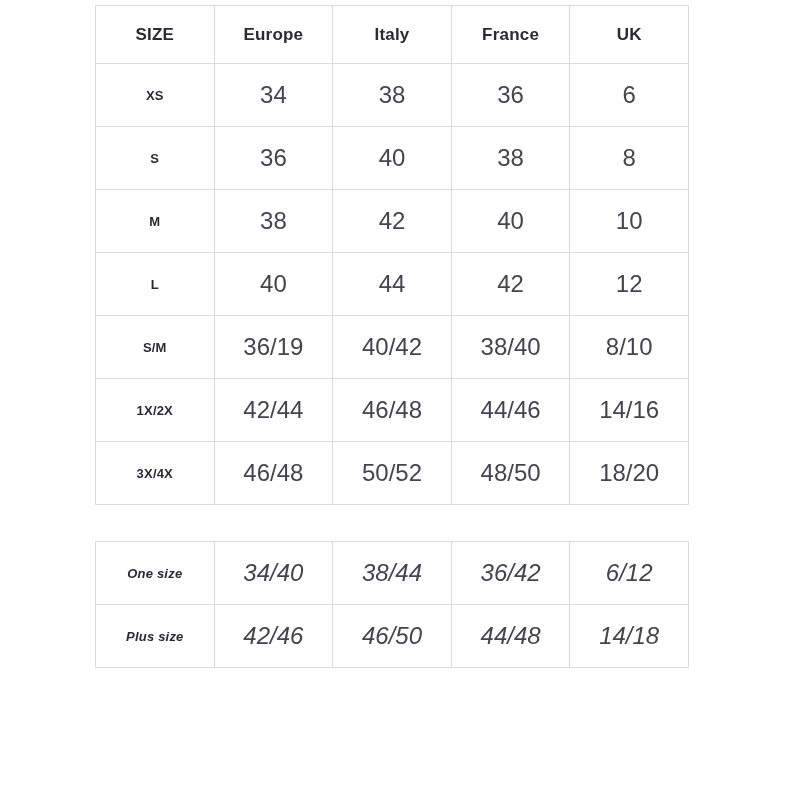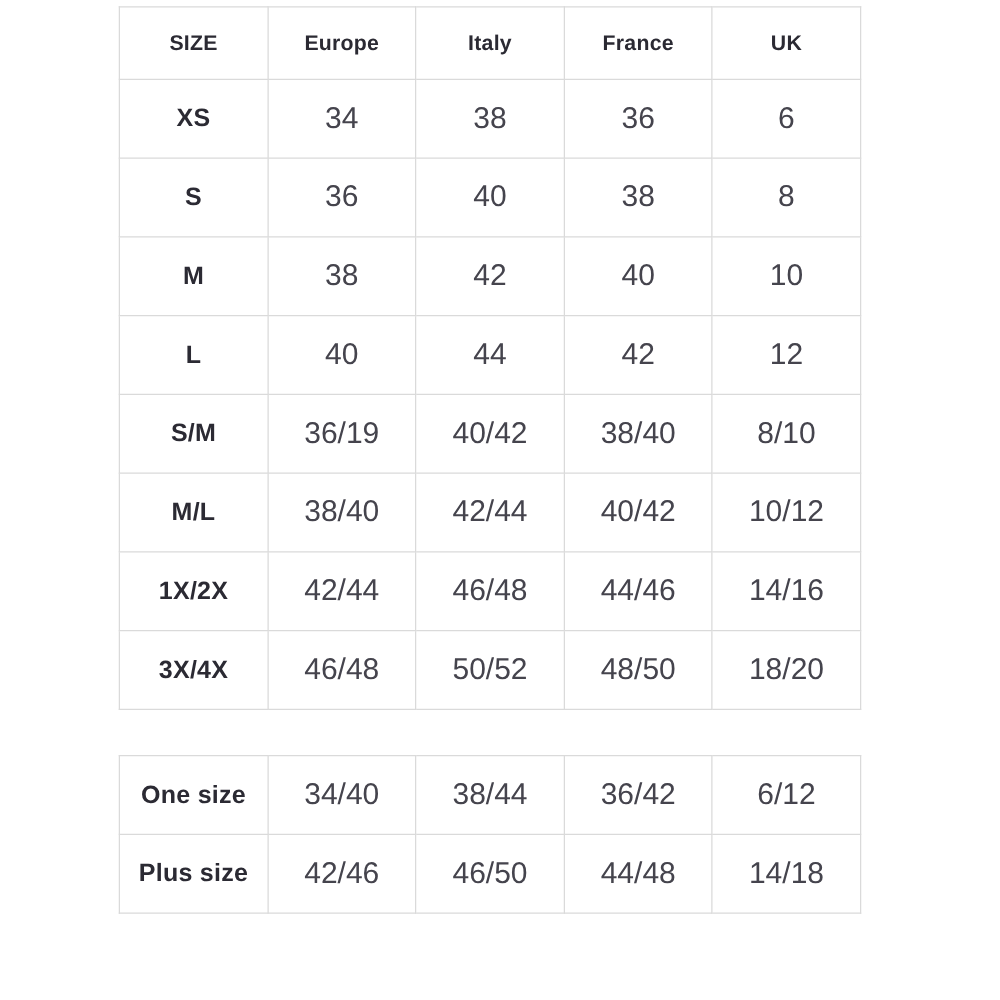--- a/index.html
+++ b/index.html
@@ -22,20 +22,21 @@
     table-layout: fixed;
     width: 593px;
     margin-left: 95px;
     background: #ffffff;
   }
   table.size-table.main {
     margin-top: 5px;
   }
   table.size-table.special {
     margin-top: 36px;
+    font-style: italic;
   }
   table.size-table col { width: 118.6px; }
   table.size-table th,
   table.size-table td {
     border: 1px solid #dadada;
     text-align: center;
     vertical-align: middle;
     padding: 0;
     background: #ffffff;
   }
@@ -46,21 +47,21 @@
     color: #2b2a33;
     letter-spacing: 0.2px;
   }
   table.size-table td {
     height: 62px;
     font-size: 24px;
     font-weight: 400;
     color: #45444d;
   }
   table.size-table td.size-label {
-    font-size: 20px;
+    font-size: 13px;
     font-weight: 700;
     color: #2b2a33;
     letter-spacing: 0.2px;
   }
 </style>
 </head>
 <body>
 
 <div class="page">
 
@@ -111,27 +112,20 @@
         <td>12</td>
       </tr>
       <tr>
         <td class="size-label">S/M</td>
         <td>36/19</td>
         <td>40/42</td>
         <td>38/40</td>
         <td>8/10</td>
       </tr>
       <tr>
-        <td class="size-label">M/L</td>
-        <td>38/40</td>
-        <td>42/44</td>
-        <td>40/42</td>
-        <td>10/12</td>
-      </tr>
-      <tr>
         <td class="size-label">1X/2X</td>
         <td>42/44</td>
         <td>46/48</td>
         <td>44/46</td>
         <td>14/16</td>
       </tr>
       <tr>
         <td class="size-label">3X/4X</td>
         <td>46/48</td>
         <td>50/52</td>

